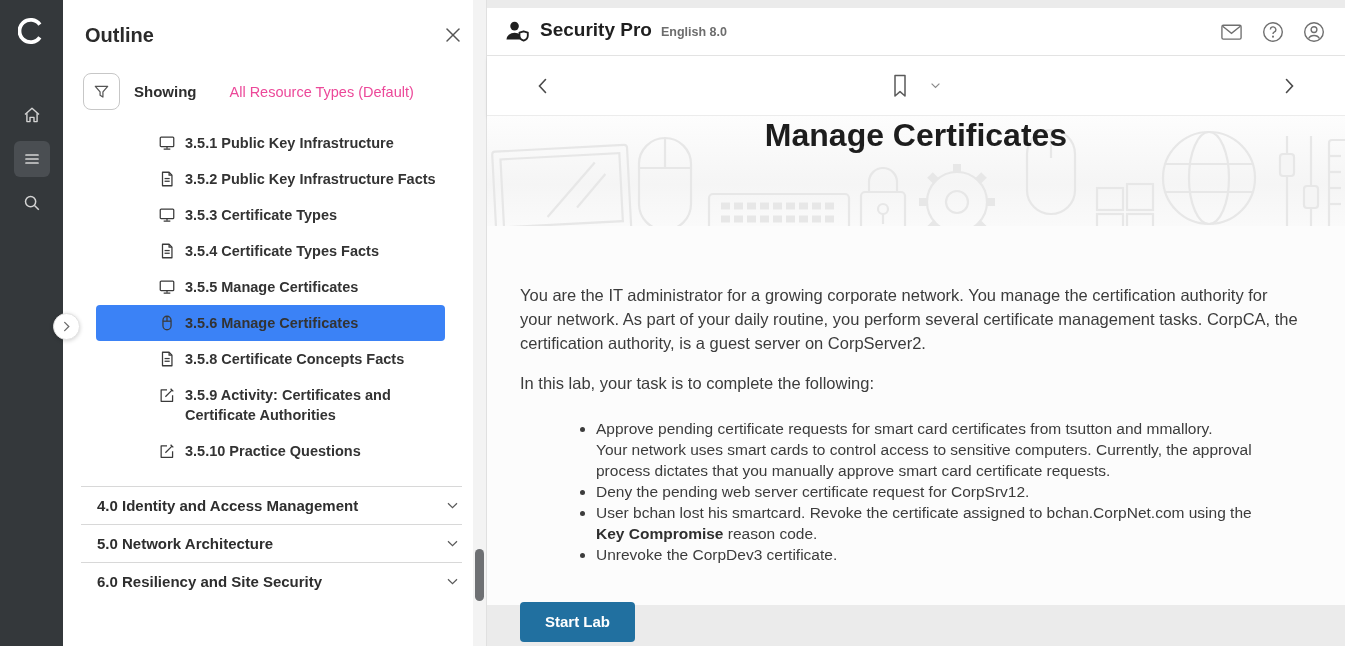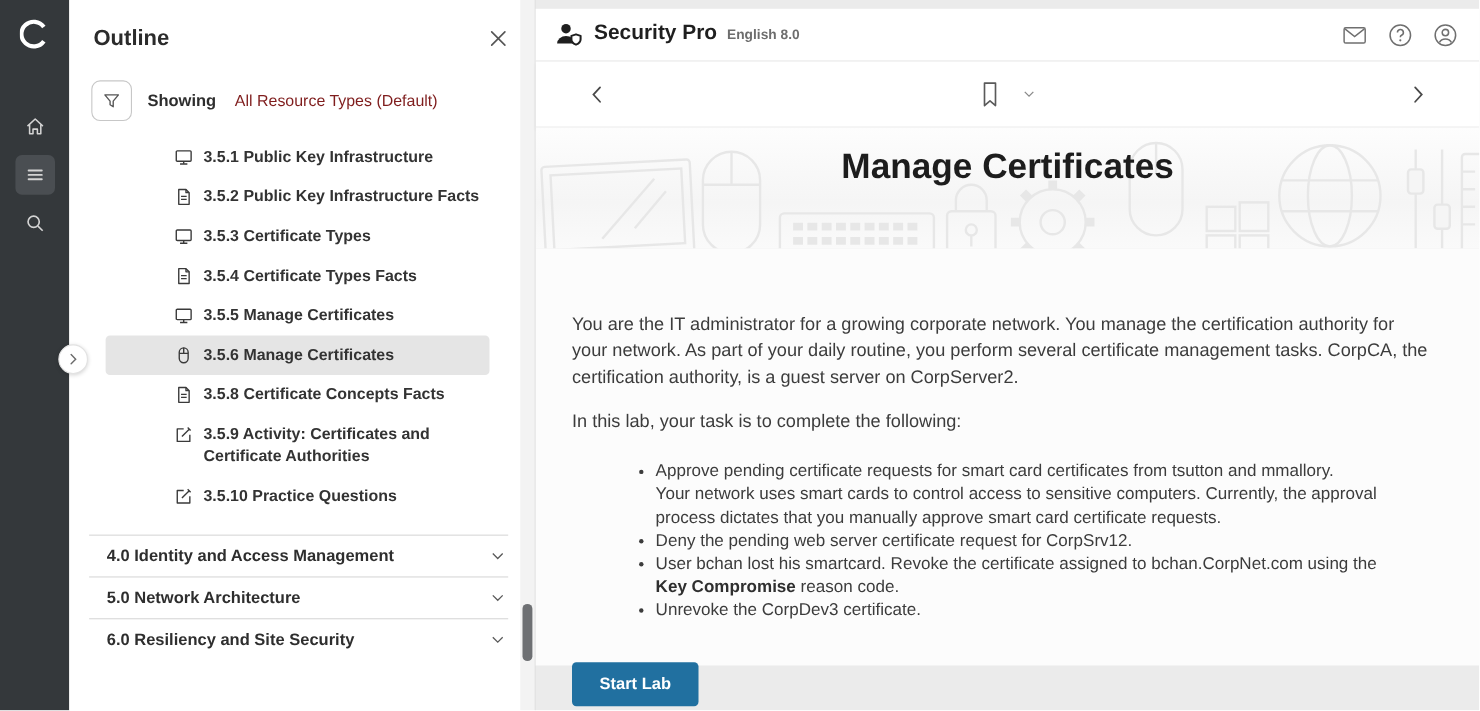--- a/index.html
+++ b/index.html
@@ -19,25 +19,25 @@
   
   .panel{ position:absolute; left:63px; top:0; bottom:0; width:423px; background:#fff; }
   .panel-head{ display:flex; align-items:center; justify-content:space-between;
                padding:22px 20px 0 22px; }
   .panel-title{ font-size:20px; font-weight:700; color:#2b2b2b; }
   .close-x{ cursor:pointer; padding:4px; }
   .filter-row{ display:flex; align-items:center; margin:25px 0 0 20px; }
   .filter-btn{ width:37px; height:37px; border:1px solid #c7c7c7; border-radius:8px; background:#fff;
                display:flex; align-items:center; justify-content:center; cursor:pointer; }
   .showing{ font-size:15px; font-weight:700; color:#2e2e2e; margin-left:14px; }
-  .filter-val{ font-size:14.5px; color:#7f1d1d; margin-left:17px; }
+  .filter-val{ font-size:14.5px; color:#ec4899; margin-left:33px; }
   .o-list{ margin-top:15px; }
   .o-item{ display:flex; align-items:flex-start; gap:9px; margin:0 41px 0 33px;
            padding:8px 8px 8px 62px; border-radius:4px; cursor:pointer; }
-  .o-item.selected{ background:#e5e5e5; }
+  .o-item.selected{ background:#3b82f6; }
   .o-item .lbl{ font-size:14.5px; font-weight:600; color:#333; line-height:20px; max-width:265px; }
   .o-item svg{ flex:0 0 auto; margin-top:1px; }
   .o-sections{ margin-top:17px; }
   .o-sec{ border-top:1px solid #d8d8d8; margin:0 24px 0 18px; padding:10px 2px 10px 16px;
           display:flex; align-items:center; justify-content:space-between; cursor:pointer; }
   .o-sec .lbl{ font-size:15px; font-weight:700; color:#2e2e2e; }
   .scroll-track{ position:absolute; right:0; top:0; bottom:0; width:13px; background:#f3f3f3; }
   .scroll-thumb{ position:absolute; right:2px; top:549px; width:9px; height:52px;
                  border-radius:5px; background:#6e7073; cursor:grab; }
   
@@ -59,21 +59,21 @@
            box-shadow:0 2px 4px rgba(0,0,0,.05); position:relative;
            display:flex; align-items:center; justify-content:space-between; padding:0 46px; }
   .nav-arrow{ cursor:pointer; display:flex; }
   .nav-center{ position:absolute; left:50%; transform:translateX(-50%);
                display:flex; align-items:center; gap:19px; }
   .nav-center > span{ cursor:pointer; display:flex; }
   .banner{ position:relative; height:110px; overflow:hidden;
            background:linear-gradient(180deg,#fdfdfd 0%,#f5f5f5 62%,#fafafa 100%); }
   .banner svg.water{ position:absolute; left:0; top:0; }
   .page-title{ position:relative; text-align:center; font-size:32px; font-weight:700;
-               color:#1d1d1d; padding-top:1px;margin-top:16px; }
+               color:#1d1d1d; padding-top:1px; }
   .content{ background:#fcfcfc; height:379px; padding:57px 44px 0 33px; }
   .content p{ max-width:786px; font-size:16.5px; line-height:24px; color:#3c3c3c; }
   .content p.task{ margin-top:16px; }
   .content ul{ margin:23px 0 0 0; padding-left:76px; max-width:760px; }
   .content li{ font-size:15.5px; line-height:21px; color:#3c3c3c; }
   .content li .blk{ display:block; }
   .content li b{ font-weight:700; color:#2f2f2f; }
   .start-btn{ margin-top:37px; margin-left:0; background:#2170a0; color:#fff; border:none;
               border-radius:4px; font-family:inherit; font-size:15px; font-weight:700;
               padding:11px 25px 12px; cursor:pointer; }

